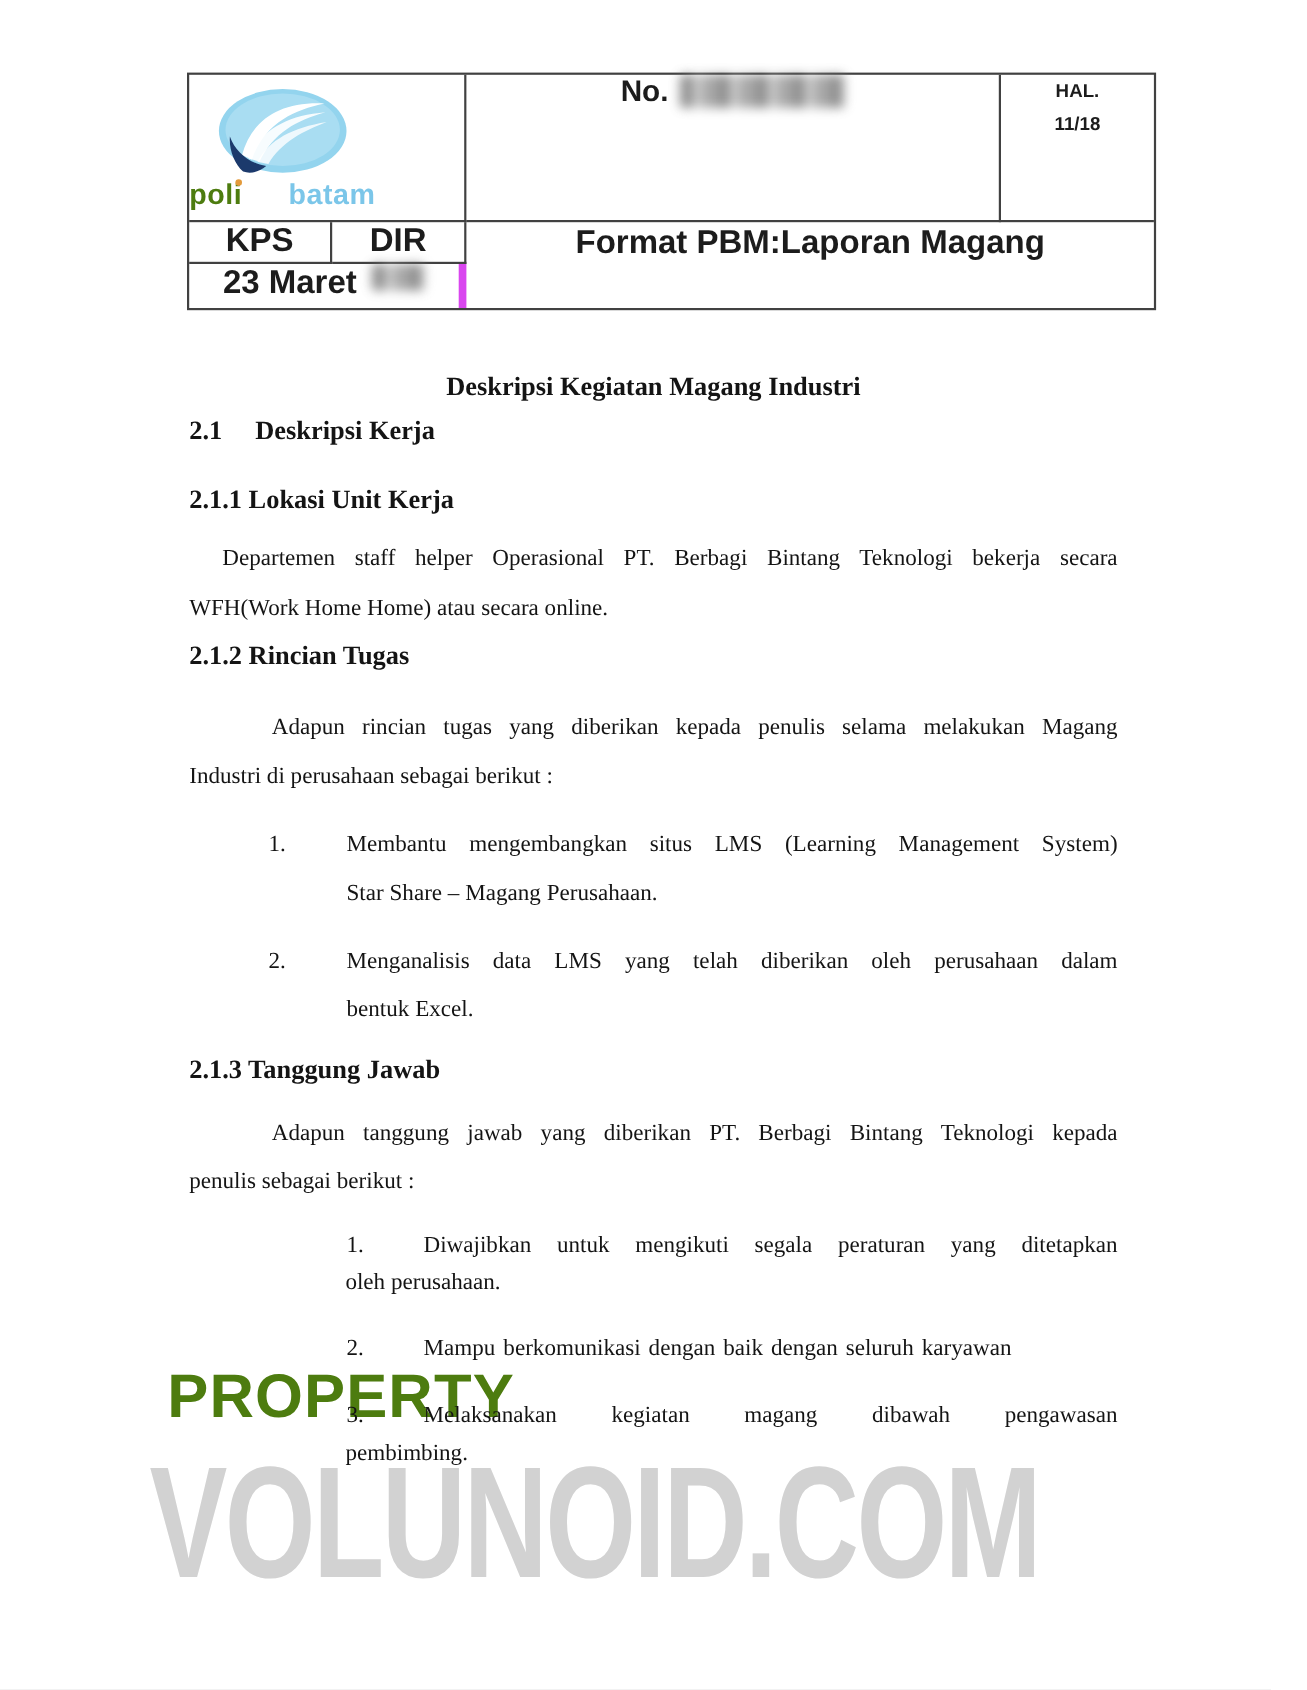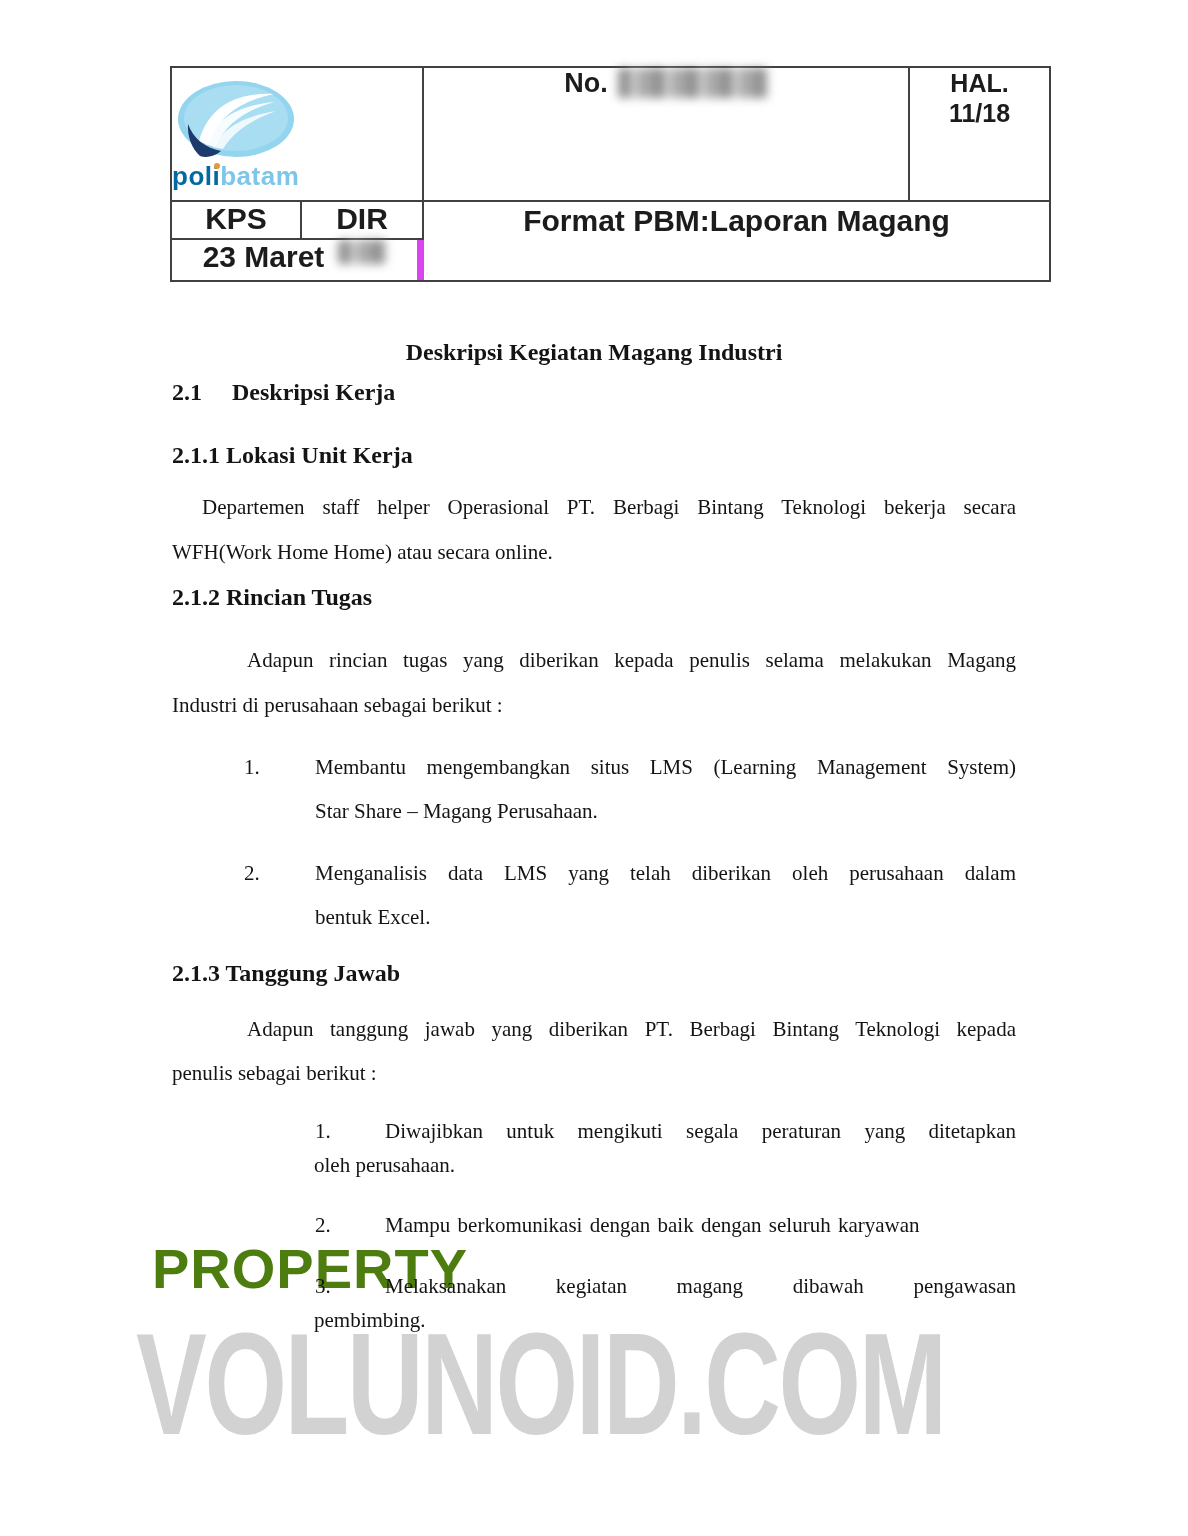--- a/index.html
+++ b/index.html
@@ -33,32 +33,32 @@
   .hdr .cell { display:flex; align-items:flex-start; justify-content:center; }
   .c-logo   { grid-column:1/3; grid-row:1; border-right:2px solid #414141; border-bottom:2px solid #414141; flex-direction:column; }
   .c-no     { grid-column:3/4; grid-row:1; border-right:2px solid #414141; border-bottom:2px solid #414141; }
   .c-hal    { grid-column:4/5; grid-row:1; border-bottom:2px solid #414141; }
   .c-kps    { grid-column:1/2; grid-row:2; border-right:2px solid #414141; border-bottom:2px solid #414141; }
   .c-dir    { grid-column:2/3; grid-row:2; border-right:2px solid #414141; border-bottom:2px solid #414141; }
   .c-date   { grid-column:1/3; grid-row:3; border-right:7px solid #d946ef; }
   .c-format { grid-column:3/5; grid-row:2/4; flex-direction:row; line-height:38px; }
   .hdr-text { font-size:30px; }
   .c-no .hdr-text { font-size:27px; }
-  .c-hal .hal-block { text-align:center; font-size:25px; line-height:30px; }
+  .c-hal .hal-block { text-align:center; font-size:17px; line-height:30px; }
 
   
   .logo-wrap { display:flex; flex-direction:column; align-items:center; }
   .logo-emblem { width:122px; height:82px; display:block; }
   .logo-word { font-size:26px; letter-spacing:0.5px; line-height:26px; margin-top:2px; }
-  .brand-left  { color:#0369a1; position:relative; }
+  .brand-left  { color:#4d7c0f; position:relative; }
   .brand-left::after { 
     content:''; position:absolute; right:0px; top:1.5px; width:6px; height:6px;
     border-radius:50%; background:#e39a3b;
   }
-  .brand-right { color:#7bc6e9; }
+  .brand-right { color:#7bc6e9;margin-left:42px; }
 
   
   .redact {
     display:inline-block; border-radius:3px;
     background:repeating-linear-gradient(90deg,#6d6d6d 0 12px,#bdbdbd 12px 20px,#8d8d8d 20px 34px);
     filter:blur(5px); opacity:0.75;
   }
   .redact-no   { width:150px; height:30px; margin-left:10px; }
   .redact-year { width:48px;  height:24px; margin-left:14px; }
 

